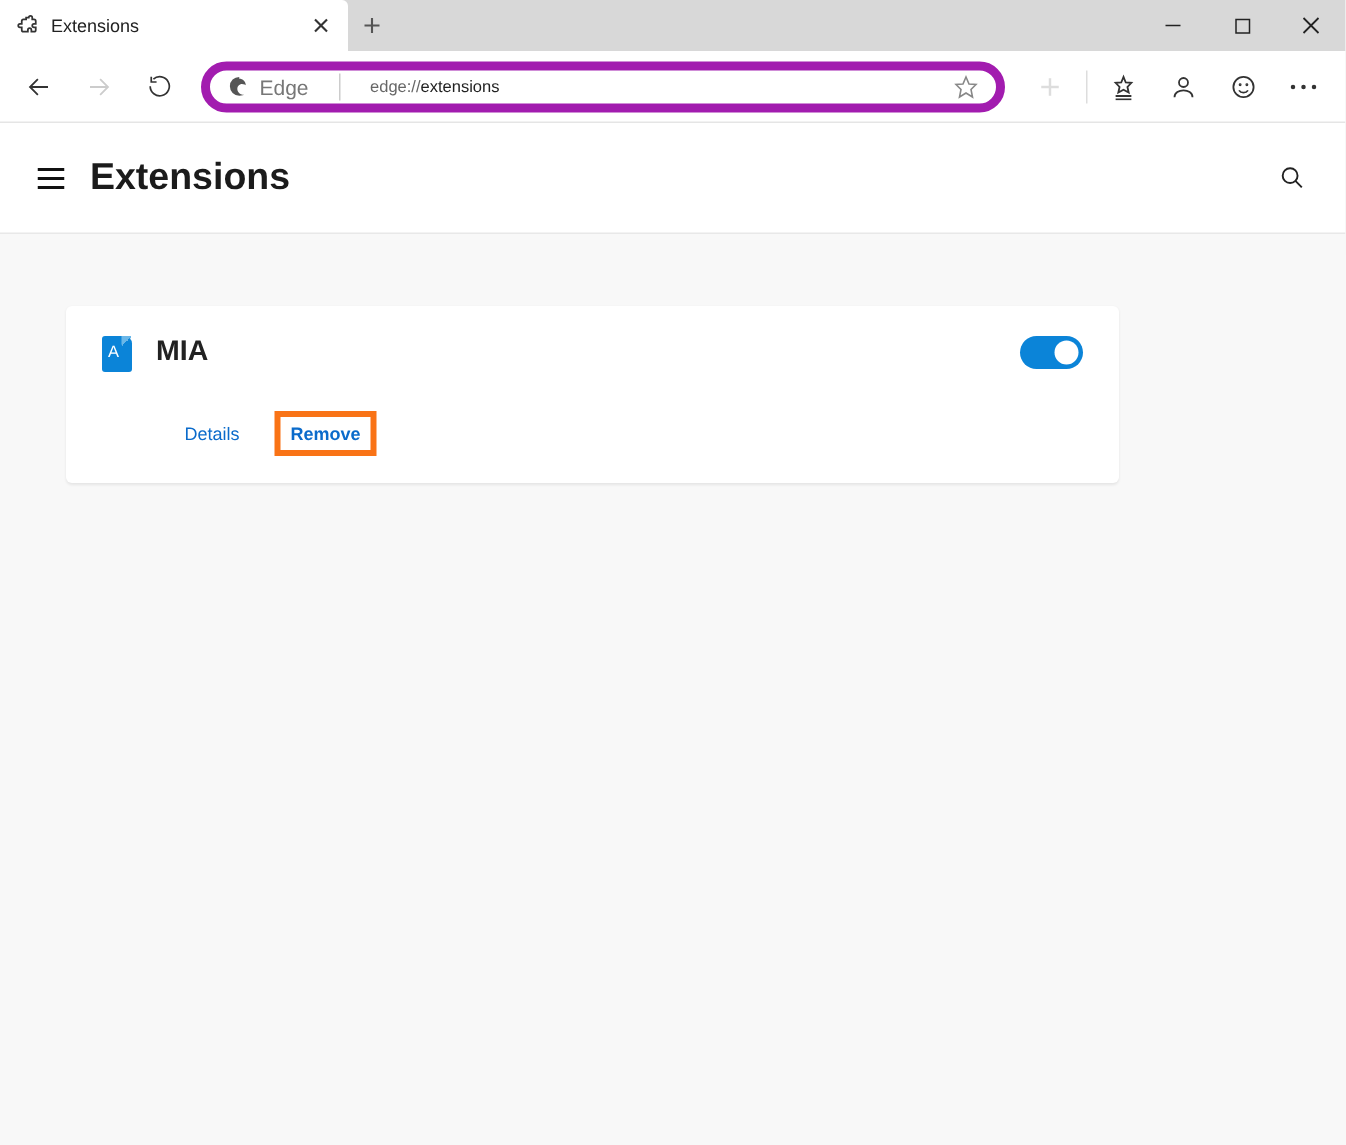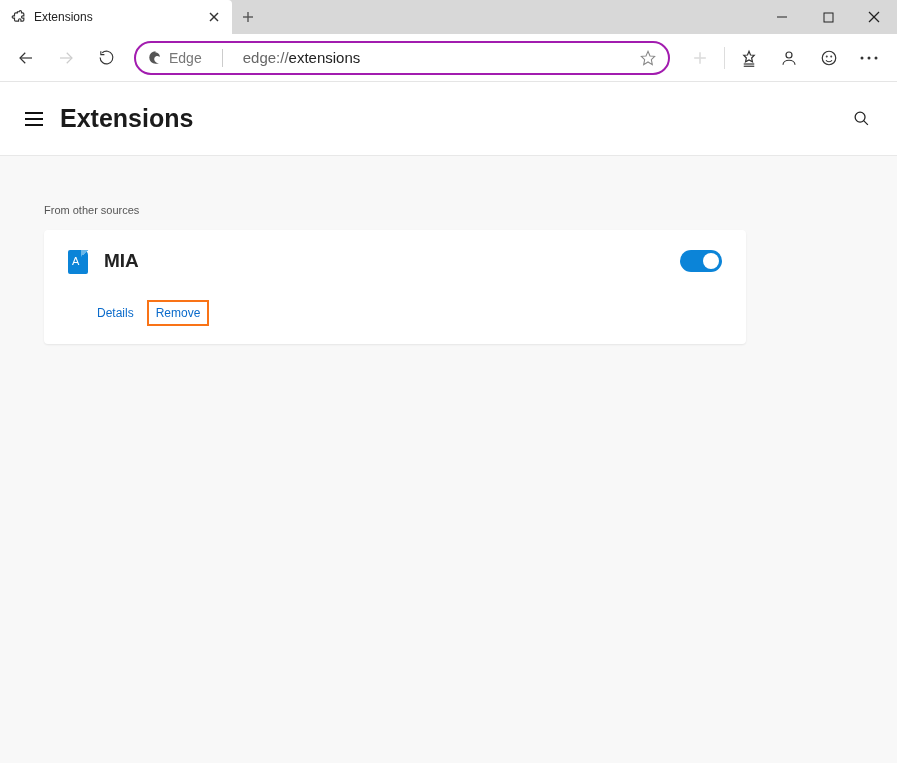--- a/index.html
+++ b/index.html
@@ -12,24 +12,24 @@
   .tab .title { flex: 1; font-size: 12px; color: #222; }
   .tab .close { width: 16px; height: 16px; display:flex; align-items:center; justify-content:center; cursor:pointer; color:#444; }
   .newtab { width: 32px; display:flex; align-items:center; justify-content:center; color:#555; cursor:pointer; }
   .win-controls { margin-left:auto; display:flex; }
   .win-btn { width:46px; display:flex; align-items:center; justify-content:center; color:#333; cursor:pointer; }
 
   
   .toolbar { height: 48px; background:#fff; display:flex; align-items:center; padding:0 8px; gap:4px; border-bottom:1px solid #e5e5e5; }
   .tbtn { width:36px; height:36px; display:flex; align-items:center; justify-content:center; color:#444; border-radius:4px; cursor:pointer; }
   .tbtn.disabled { color:#bbb; cursor:default; }
-  .addr { flex:1; height:34px; border:2px solid #a21caf; border-radius:17px; background:#fff; display:flex; align-items:center; padding:0 12px; margin:0 6px; gap:20px; }
+  .addr { flex:1; height:34px; border:6px solid #a21caf; border-radius:17px; background:#fff; display:flex; align-items:center; padding:0 12px; margin:0 6px; gap:20px; }
   .addr .edge-label { color:#777; font-size:14px; display:flex; align-items:center; gap:6px; }
   .addr .sep { width:1px; height:18px; background:#ccc; }
-  .addr .url { flex:1; font-size:15px; color:#222; border:none; outline:none; background:transparent; }
+  .addr .url { flex:1; font-size:11px; color:#222; border:none; outline:none; background:transparent; }
   .addr .url .proto { color:#666; }
   .addr .fav { color:#888; cursor:pointer; }
   .right-icons { display:flex; align-items:center; gap:0; }
   .right-icons .tbtn { width:40px; }
   .vsep { width:1px; height:22px; background:#ddd; margin:0 4px; }
 
   
   .page { background:#fff; }
   .page-header { height:74px; display:flex; align-items:center; padding:0 20px; border-bottom:1px solid #e8e8e8; }
   .hamburger { width:28px; height:28px; display:flex; align-items:center; justify-content:center; cursor:pointer; margin-right:12px; }
@@ -42,23 +42,23 @@
 
   .ext-card { background:#fff; border-radius:4px; box-shadow:0 1px 2px rgba(0,0,0,0.08); padding:20px 24px 18px 24px; max-width:702px; }
   .ext-row { display:flex; align-items:flex-start; }
   .ext-icon { width:20px; height:24px; background:#0b84d8; border-radius:2px 5px 2px 2px; margin-right:16px; position:relative; }
   .ext-icon::before { content:""; position:absolute; top:0; right:0; width:7px; height:7px; background:linear-gradient(135deg,#6ab7e8 50%, transparent 50%); border-bottom-left-radius:2px; }
   .ext-icon .letter { position:absolute; left:4px; top:5px; color:#fff; font-size:11px; font-weight:400; }
   .ext-name { font-size:19px; font-weight:600; color:#222; }
   .toggle { margin-left:auto; width:42px; height:22px; background:#0b84d8; border-radius:11px; position:relative; cursor:pointer; }
   .toggle .knob { position:absolute; right:3px; top:3px; width:16px; height:16px; background:#fff; border-radius:50%; }
 
-  .ext-actions { display:flex; gap:6px; margin-top:26px; margin-left:22px; align-items:center; }
+  .ext-actions { display:flex; gap:16px; margin-top:26px; margin-left:48px; align-items:center; }
   .link-btn { font-size:12px; color:#0b6bcb; cursor:pointer; padding:4px 7px; }
-  .link-btn.highlight { border:2px solid #f97316; }
+  .link-btn.highlight { border:4px solid #f97316;font-weight:bold; }
 
   svg { display:block; }
 </style>
 </head>
 <body>
 
 <div class="titlebar">
   <div class="tab">
     <span class="favicon">
       <svg width="14" height="14" viewBox="0 0 24 24" fill="none" stroke="#333" stroke-width="2">
@@ -187,21 +187,20 @@
     <div class="page-title">Extensions</div>
     <div class="search-btn">
       <svg width="17" height="17" viewBox="0 0 24 24" fill="none" stroke="#222" stroke-width="1.8">
           <circle cx="10" cy="10" r="7"></circle>
           <line x1="21" y1="21" x2="15" y2="15"></line>
         </svg>
     </div>
   </div>
 
   <div class="content-area">
-    <div class="subhead">From other sources</div>
 
     <div class="ext-card">
       <div class="ext-row">
         <div class="ext-icon">
           <span class="letter">A</span>
         </div>
         <div class="ext-name">MIA</div>
         <div class="toggle">
           <div class="knob"></div>
         </div>

